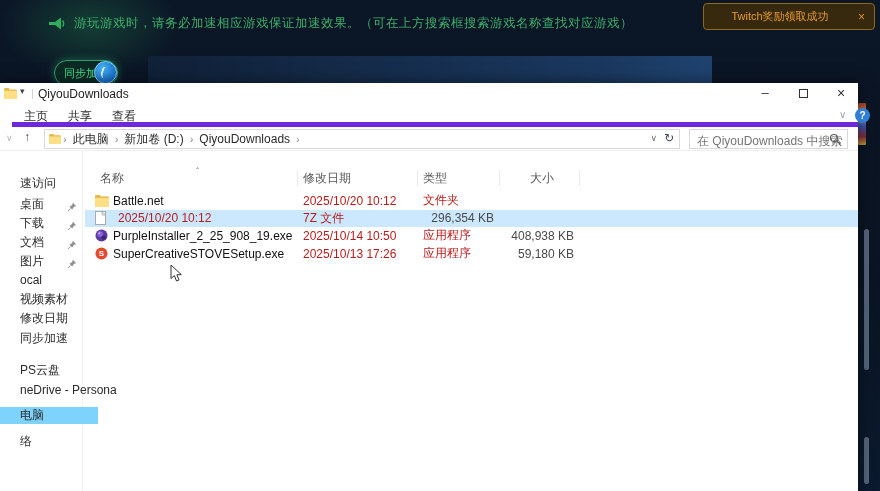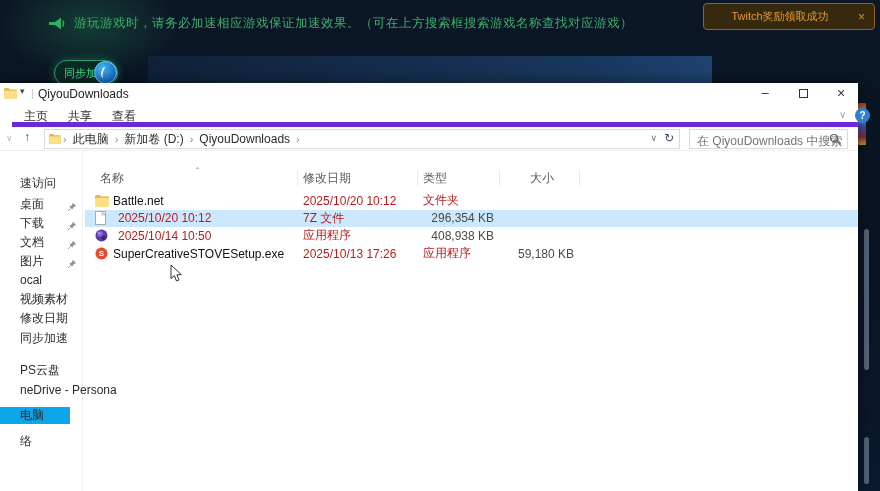--- a/index.html
+++ b/index.html
@@ -71,21 +71,21 @@
   .addr-refresh { position:absolute; right:5px; top:1px; color:#3b4a5a; font-size:12px; }
   .searchbox { position:absolute; left:689px; top:2px; width:159px; height:20px;
     border:1px solid #d9d9d9; }
   .search-ph { position:absolute; left:7px; top:3px; color:#757575; font-size:12px; white-space:nowrap; }
   .search-mag { position:absolute; right:6px; top:3px; }
 
   .ebody { position:relative; height:340px; background:#fff; }
   .sidebar { position:absolute; left:0; top:0; width:83px; height:340px; border-right:1px solid #f1f1f1; }
   .sbi { position:absolute; left:0; width:83px; height:17px; line-height:17px; color:#2b2b2b; white-space:nowrap; }
   .sbi .sbt { padding-left:20px; }
-  .sbi.sel { background:#0ea5e9; width:70px; }
+  .sbi.sel { background:#7dd3fc; width:98px; }
   .sbi .pin { position:absolute; right:6px; top:4px; }
 
   .filearea { position:absolute; left:85px; top:0; right:0; height:340px; }
   .colheaders { position:relative; display:grid; grid-template-columns:203px 120px 82px 80px;
     margin-top:17px; padding-left:10px; height:20px; align-items:center; color:#595959; }
   .colh { position:relative; height:16px; line-height:16px; border-right:1px solid #eaeaea; padding-left:5px; }
   .colh.size { text-align:center; }
   .sort-caret { position:absolute; left:50%; top:-7px; color:#7a7a7a; font-size:9px; }
   .rows { position:relative; margin-top:4px; }
   .frow { display:grid; grid-template-columns:18px 185px 120px 82px 80px; padding-left:10px;
@@ -240,20 +240,21 @@
             </div>
             <div class="frow">
               <span class="fic">
                 <svg width="13" height="13" viewBox="0 0 13 13">
                   <circle cx="6.5" cy="6.5" r="6" fill="#5b3aa8"></circle>
                   <circle cx="5.2" cy="5" r="3" fill="#8a5fd6"></circle>
                   <circle cx="8.6" cy="8.6" r="2.2" fill="#3a2670"></circle>
                   <circle cx="4.4" cy="4.2" r="1" fill="#c9b2f0"></circle>
                 </svg>
               </span>
+              <span class="fname">PurpleInstaller_2_25_908_19.exe</span>
               <span class="fdate">2025/10/14 10:50</span>
               <span class="ftype">应用程序</span>
               <span class="fsize">408,938 KB</span>
             </div>
             <div class="frow">
               <span class="fic">
                 <svg width="13" height="13" viewBox="0 0 13 13">
                   <circle cx="6.5" cy="6.5" r="6" fill="#e64a2e"></circle>
                   <text x="6.5" y="9.4" font-size="8" font-weight="bold" fill="#fff" text-anchor="middle" font-family="Liberation Sans, sans-serif">S</text>
                 </svg>

